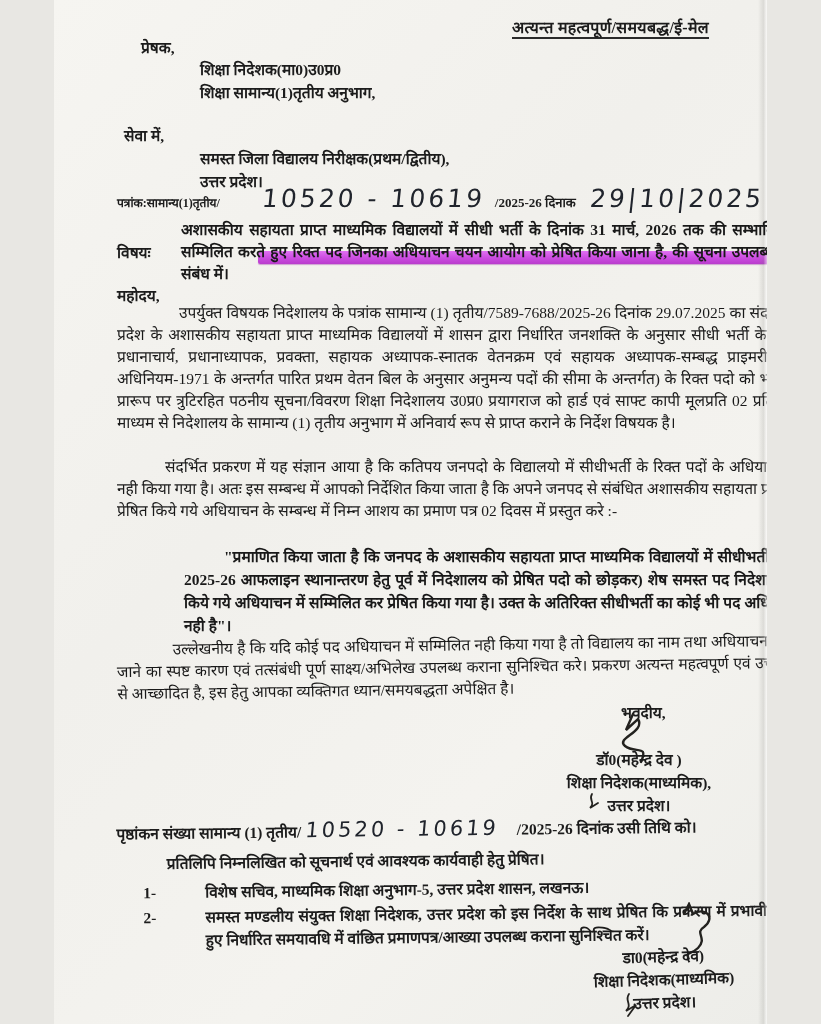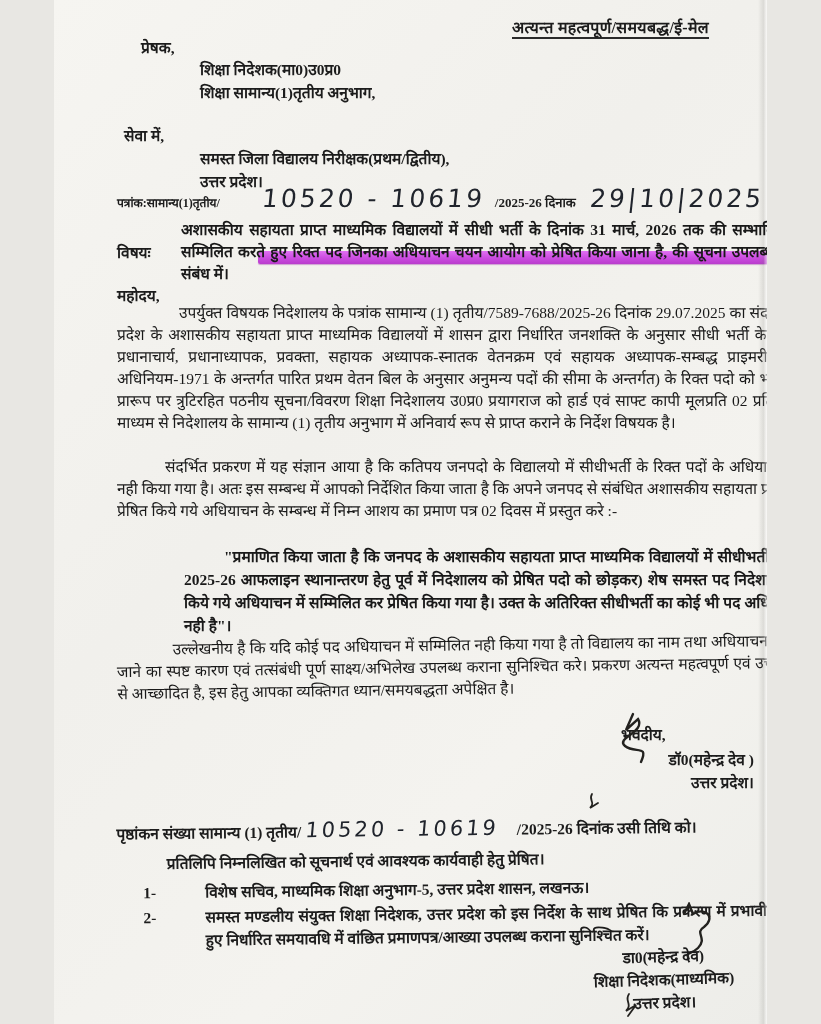--- a/index.html
+++ b/index.html
@@ -86,28 +86,29 @@
   <div class="abs label" style="left:63px;top:284px;">महोदय,</div>
 
   <div class="abs body-text" style="left:63px;top:302px;width:740px;text-indent:62px;">उपर्युक्त विषयक निदेशालय के पत्रांक सामान्य (1) तृतीय/7589-7688/2025-26 दिनांक 29.07.2025 का संदर्भ ग्रहण करे, जो प्रदेश के अशासकीय सहायता प्राप्त माध्यमिक विद्यालयों में शासन द्वारा निर्धारित जनशक्ति के अनुसार सीधी भर्ती के रिक्त पद यथा-प्रधानाचार्य, प्रधानाध्यापक, प्रवक्ता, सहायक अध्यापक-स्नातक वेतनक्रम एवं सहायक अध्यापक-सम्बद्ध प्राइमरी (वेतन वितरण अधिनियम-1971 के अन्तर्गत पारित प्रथम वेतन बिल के अनुसार अनुमन्य पदों की सीमा के अन्तर्गत) के रिक्त पदो को भरने हेतु निर्धारित प्रारूप पर त्रुटिरहित पठनीय सूचना/विवरण शिक्षा निदेशालय उ0प्र0 प्रयागराज को हार्ड एवं साफ्ट कापी मूलप्रति 02 प्रतियो में वाहक के माध्यम से निदेशालय के सामान्य (1) तृतीय अनुभाग में अनिवार्य रूप से प्राप्त कराने के निर्देश विषयक है।</div>
 
   <div class="abs body-text" style="left:63px;top:456px;width:740px;text-indent:48px;">संदर्भित प्रकरण में यह संज्ञान आया है कि कतिपय जनपदो के विद्यालयो में सीधीभर्ती के रिक्त पदों के अधियाचन में सम्मिलित नही किया गया है। अतः इस सम्बन्ध में आपको निर्देशित किया जाता है कि अपने जनपद से संबंधित अशासकीय सहायता प्राप्त विद्यालयो के प्रेषित किये गये अधियाचन के सम्बन्ध में निम्न आशय का प्रमाण पत्र 02 दिवस में प्रस्तुत करे :-</div>
 
   <div class="abs body-text b" style="left:130px;top:545px;width:662px;text-indent:40px;line-height:23px;">"प्रमाणित किया जाता है कि जनपद के अशासकीय सहायता प्राप्त माध्यमिक विद्यालयों में सीधीभर्ती के रिक्त (वर्ष 2025-26 आफलाइन स्थानान्तरण हेतु पूर्व में निदेशालय को प्रेषित पदो को छोड़कर) शेष समस्त पद निदेशालय को प्रेषित किये गये अधियाचन में सम्मिलित कर प्रेषित किया गया है। उक्त के अतिरिक्त सीधीभर्ती का कोई भी पद अधियाचन हेतु शेष नही है"।</div>
 
   <div class="abs body-text" style="left:63px;top:634px;width:740px;text-indent:56px;transform:rotate(-0.8deg);">उल्लेखनीय है कि यदि कोई पद अधियाचन में सम्मिलित नही किया गया है तो विद्यालय का नाम तथा अधियाचन नही प्रेषित किये जाने का स्पष्ट कारण एवं तत्संबंधी पूर्ण साक्ष्य/अभिलेख उपलब्ध कराना सुनिश्चित करे। प्रकरण अत्यन्त महत्वपूर्ण एवं उच्चस्तरीय आदेशो से आच्छादित है, इस हेतु आपका व्यक्तिगत ध्यान/समयबद्धता अपेक्षित है।</div>
 
-  <div class="abs label" style="left:567px;top:723px;font-family:Liberation Serif, serif;">भवदीय,</div>
+  <div class="abs label" style="left:567px;top:701px;font-family:Liberation Serif, serif;">भवदीय,</div>
 
   <svg class="abs sig" style="left:545px;top:712px;" width="70" height="52" viewBox="0 0 70 52">
     <path d="M34,2 L27,18 L39,7 C47,20 16,26 26,34 C36,42 50,32 42,50"></path>
   </svg>
 
-  <div class="abs center" style="left:470px;top:748px;width:230px;text-align:right;">
+  <div class="abs center" style="left:470px;top:748px;width:230px;">
     <div class="addr-line">डॉ0(महेन्द्र देव )</div>
+    <div class="addr-line">शिक्षा निदेशक(माध्यमिक),</div>
     <div class="addr-line">उत्तर प्रदेश।</div>
   </div>
   <svg class="abs sig" style="left:530px;top:792px;" width="22" height="22" viewBox="0 0 22 22">
     <path d="M8,2 C4,8 12,10 6,16 L14,11" style="stroke-width:1.8;"></path>
   </svg>
 
   <div class="abs" style="left:63px;top:818px;width:740px;transform:rotate(-0.7deg);">
     <div style="white-space:nowrap;">
       <span class="label">पृष्ठांकन संख्या सामान्य (1) तृतीय/</span>
       <span class="hand hand-mid">10520 - 10619</span>

